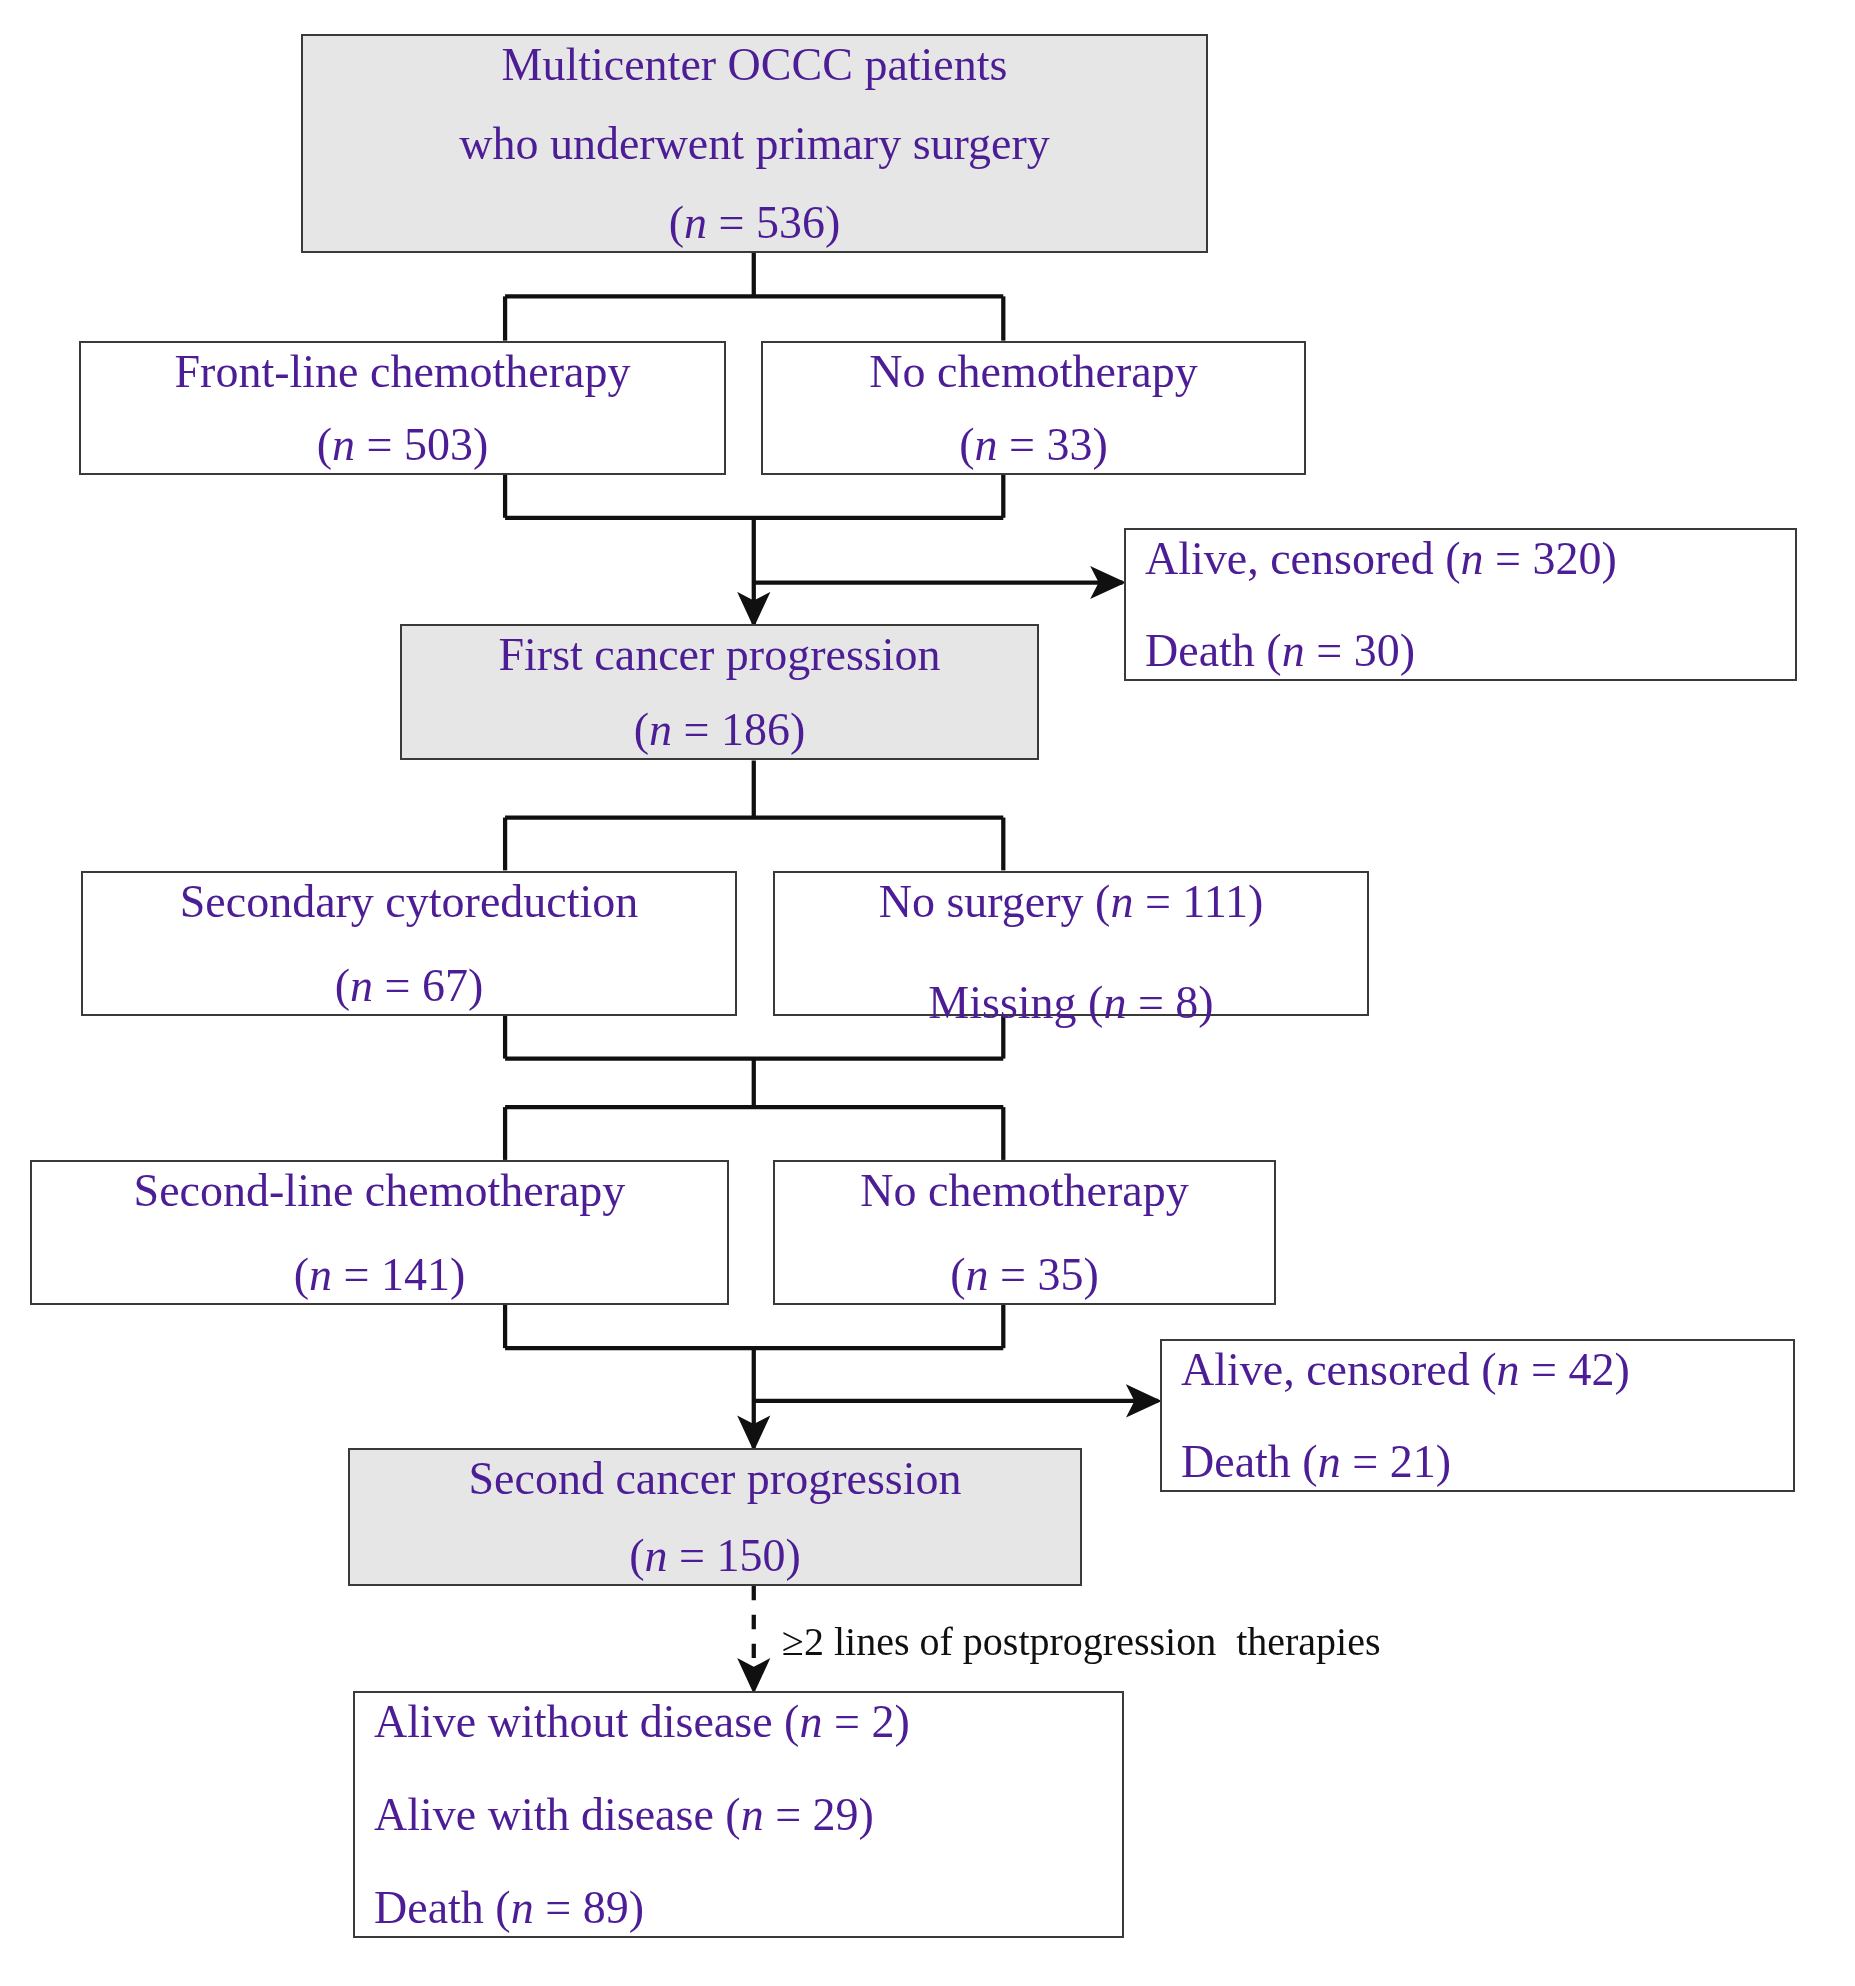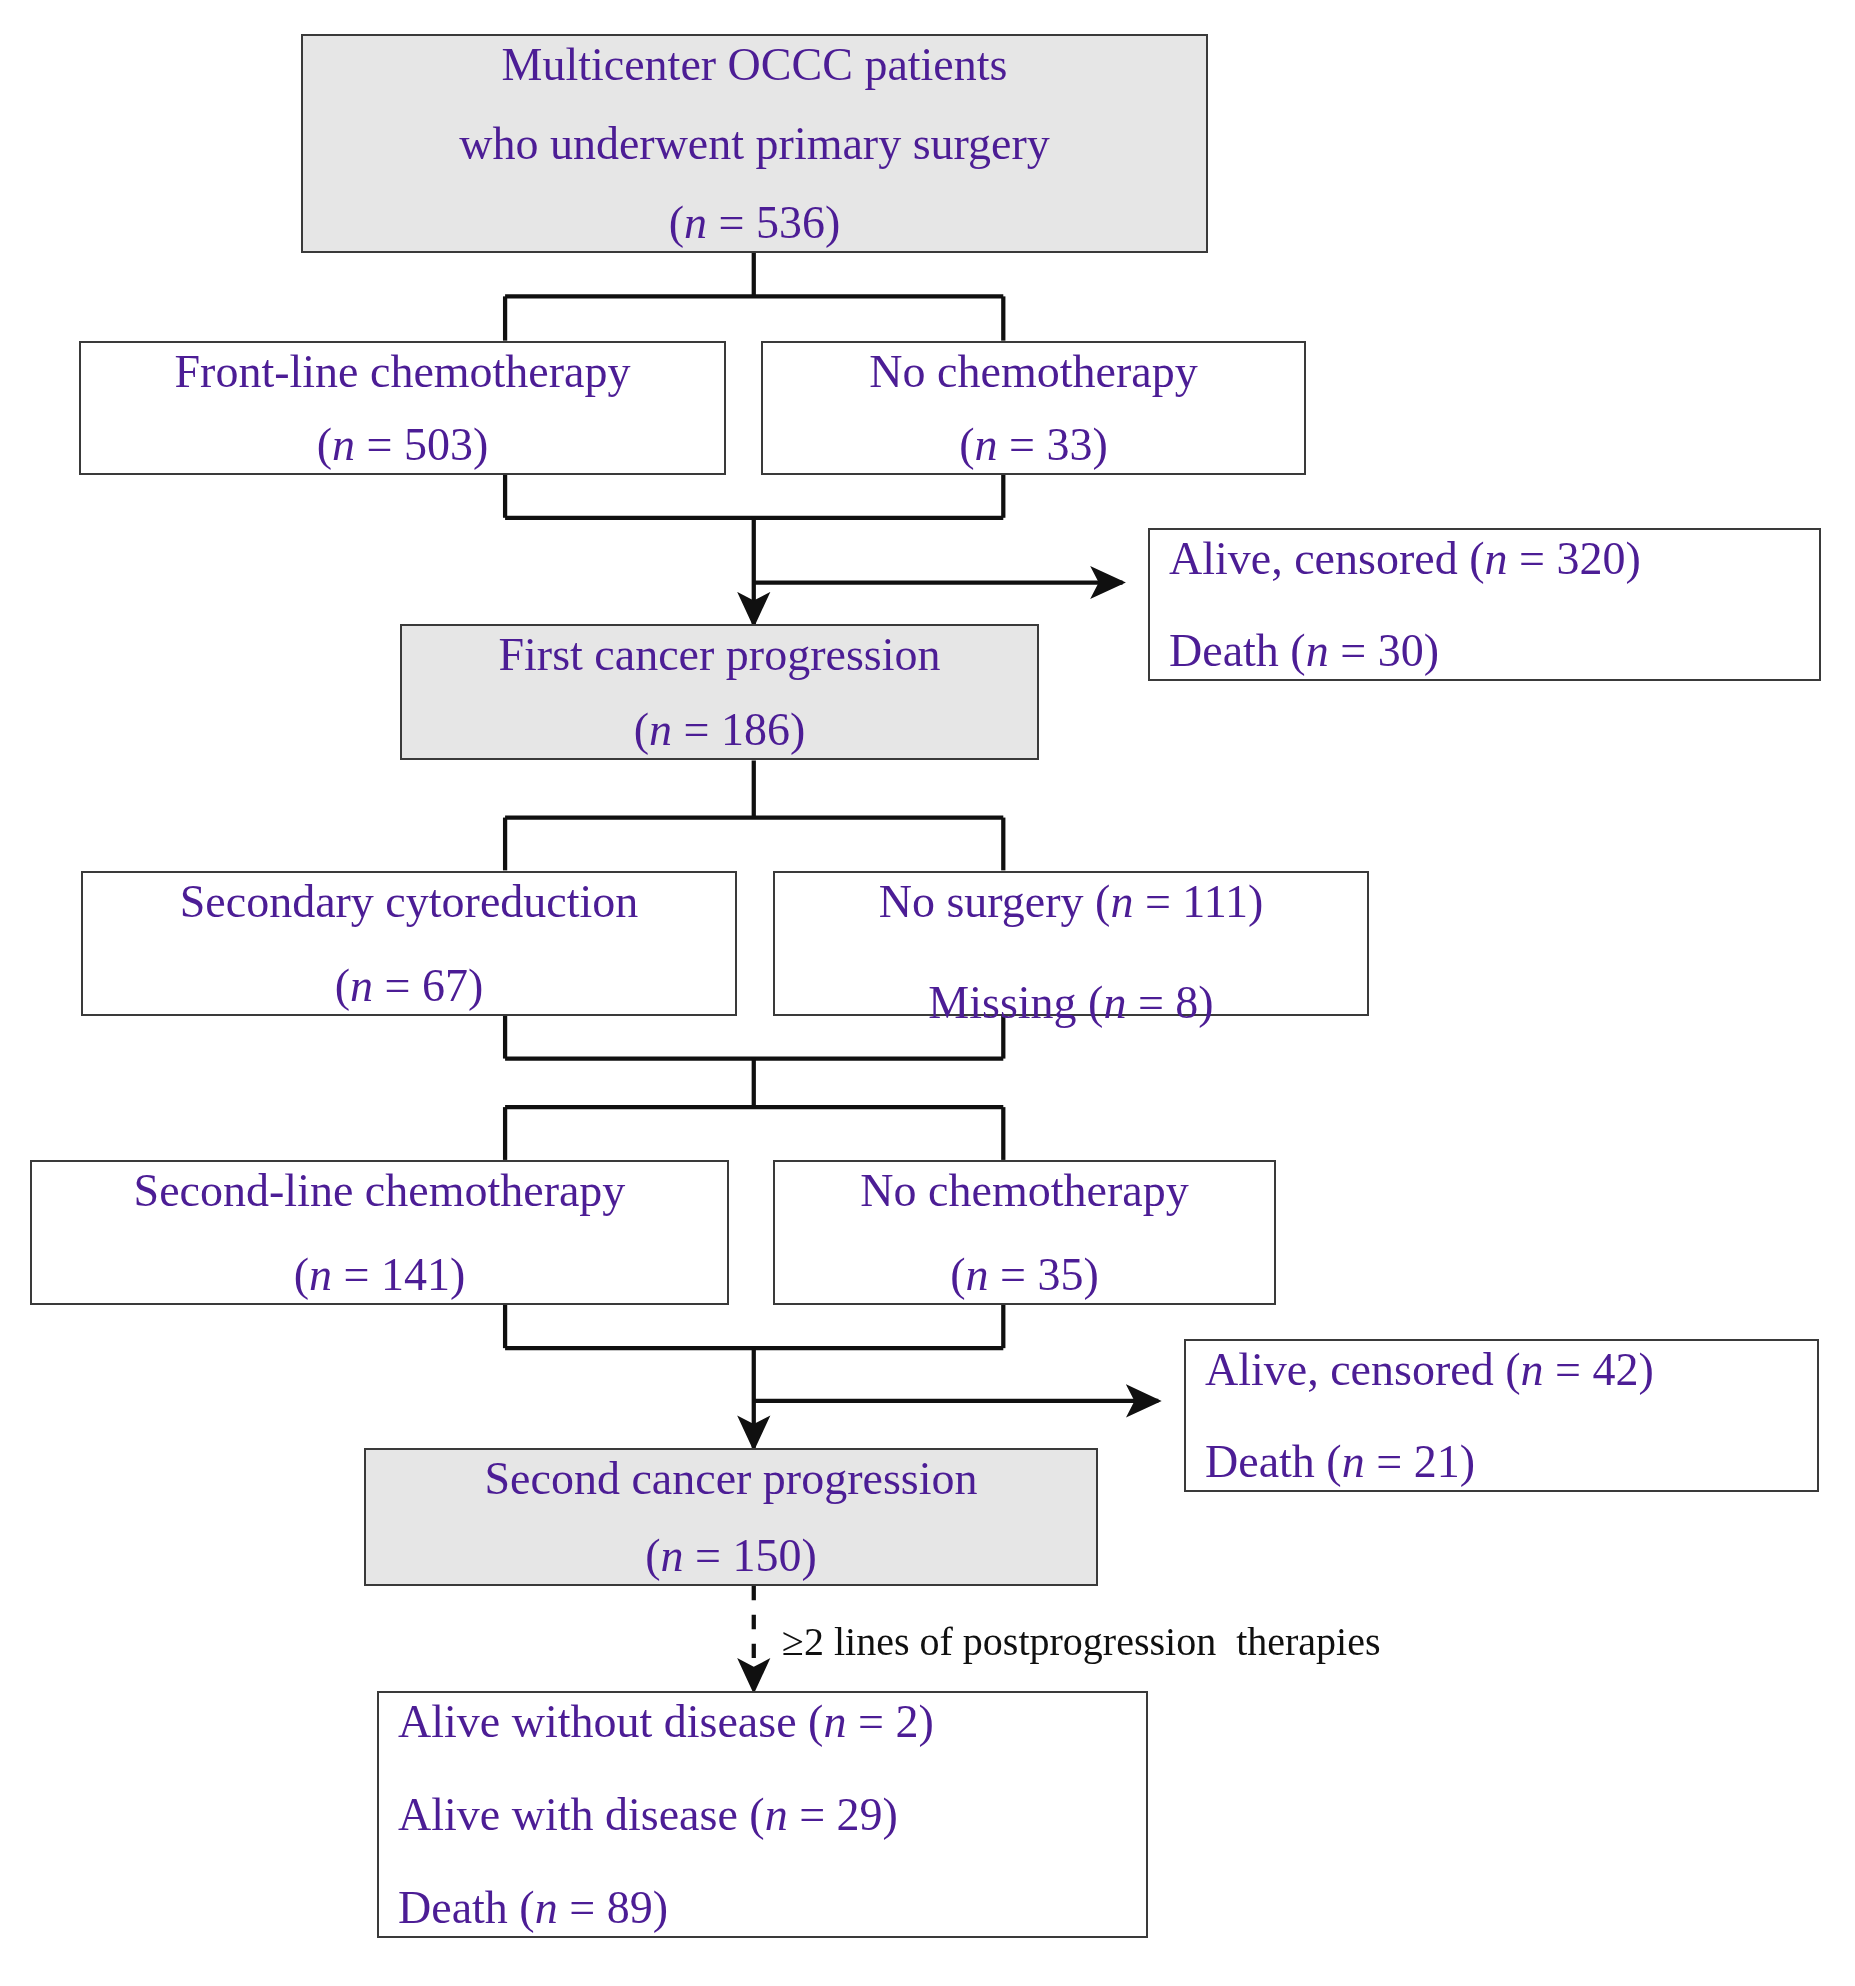--- a/index.html
+++ b/index.html
@@ -41,21 +41,20 @@
     background: #e6e6e6;
   }
   .node.center {
     align-items: center;
     text-align: center;
   }
   .node.left {
     align-items: flex-start;
     text-align: left;
     padding-left: 19px;
-    margin-left: 24px;
   }
   .node .line {
     white-space: nowrap;
   }
   .node i {
     font-style: italic;
   }
   .edge-label {
     position: absolute;
     font-size: 40px;
@@ -157,21 +156,21 @@
   <div class="node center" style="left:773px; top:1160px; width:503px; height:145px;">
     <div class="line">No chemotherapy</div>
     <div class="line">(<i>n</i> = <span>35</span>)</div>
   </div>
 
   <div class="node left" style="left:1160px; top:1339px; width:635px; height:153px;">
     <div class="line"><span>Alive, censored</span> (<i>n</i> = <span>42</span>)</div>
     <div class="line"><span>Death</span> (<i>n</i> = <span>21</span>)</div>
   </div>
 
-  <div class="node shaded center" style="left:364px; top:1448px; width:734px; height:138px;">
+  <div class="node shaded center" style="left:348px; top:1448px; width:734px; height:138px;">
     <div class="line">Second cancer progression</div>
     <div class="line">(<i>n</i> = <span>150</span>)</div>
   </div>
 
   <div class="edge-label" style="left:782px; top:1618px;">≥2 lines of postprogression  therapies</div>
 
   <div class="node left" style="left:353px; top:1691px; width:771px; height:247px;">
     <div class="line"><span>Alive without disease</span> (<i>n</i> = <span>2</span>)</div>
     <div class="line"><span>Alive with disease</span> (<i>n</i> = <span>29</span>)</div>
     <div class="line"><span>Death</span> (<i>n</i> = <span>89</span>)</div>

